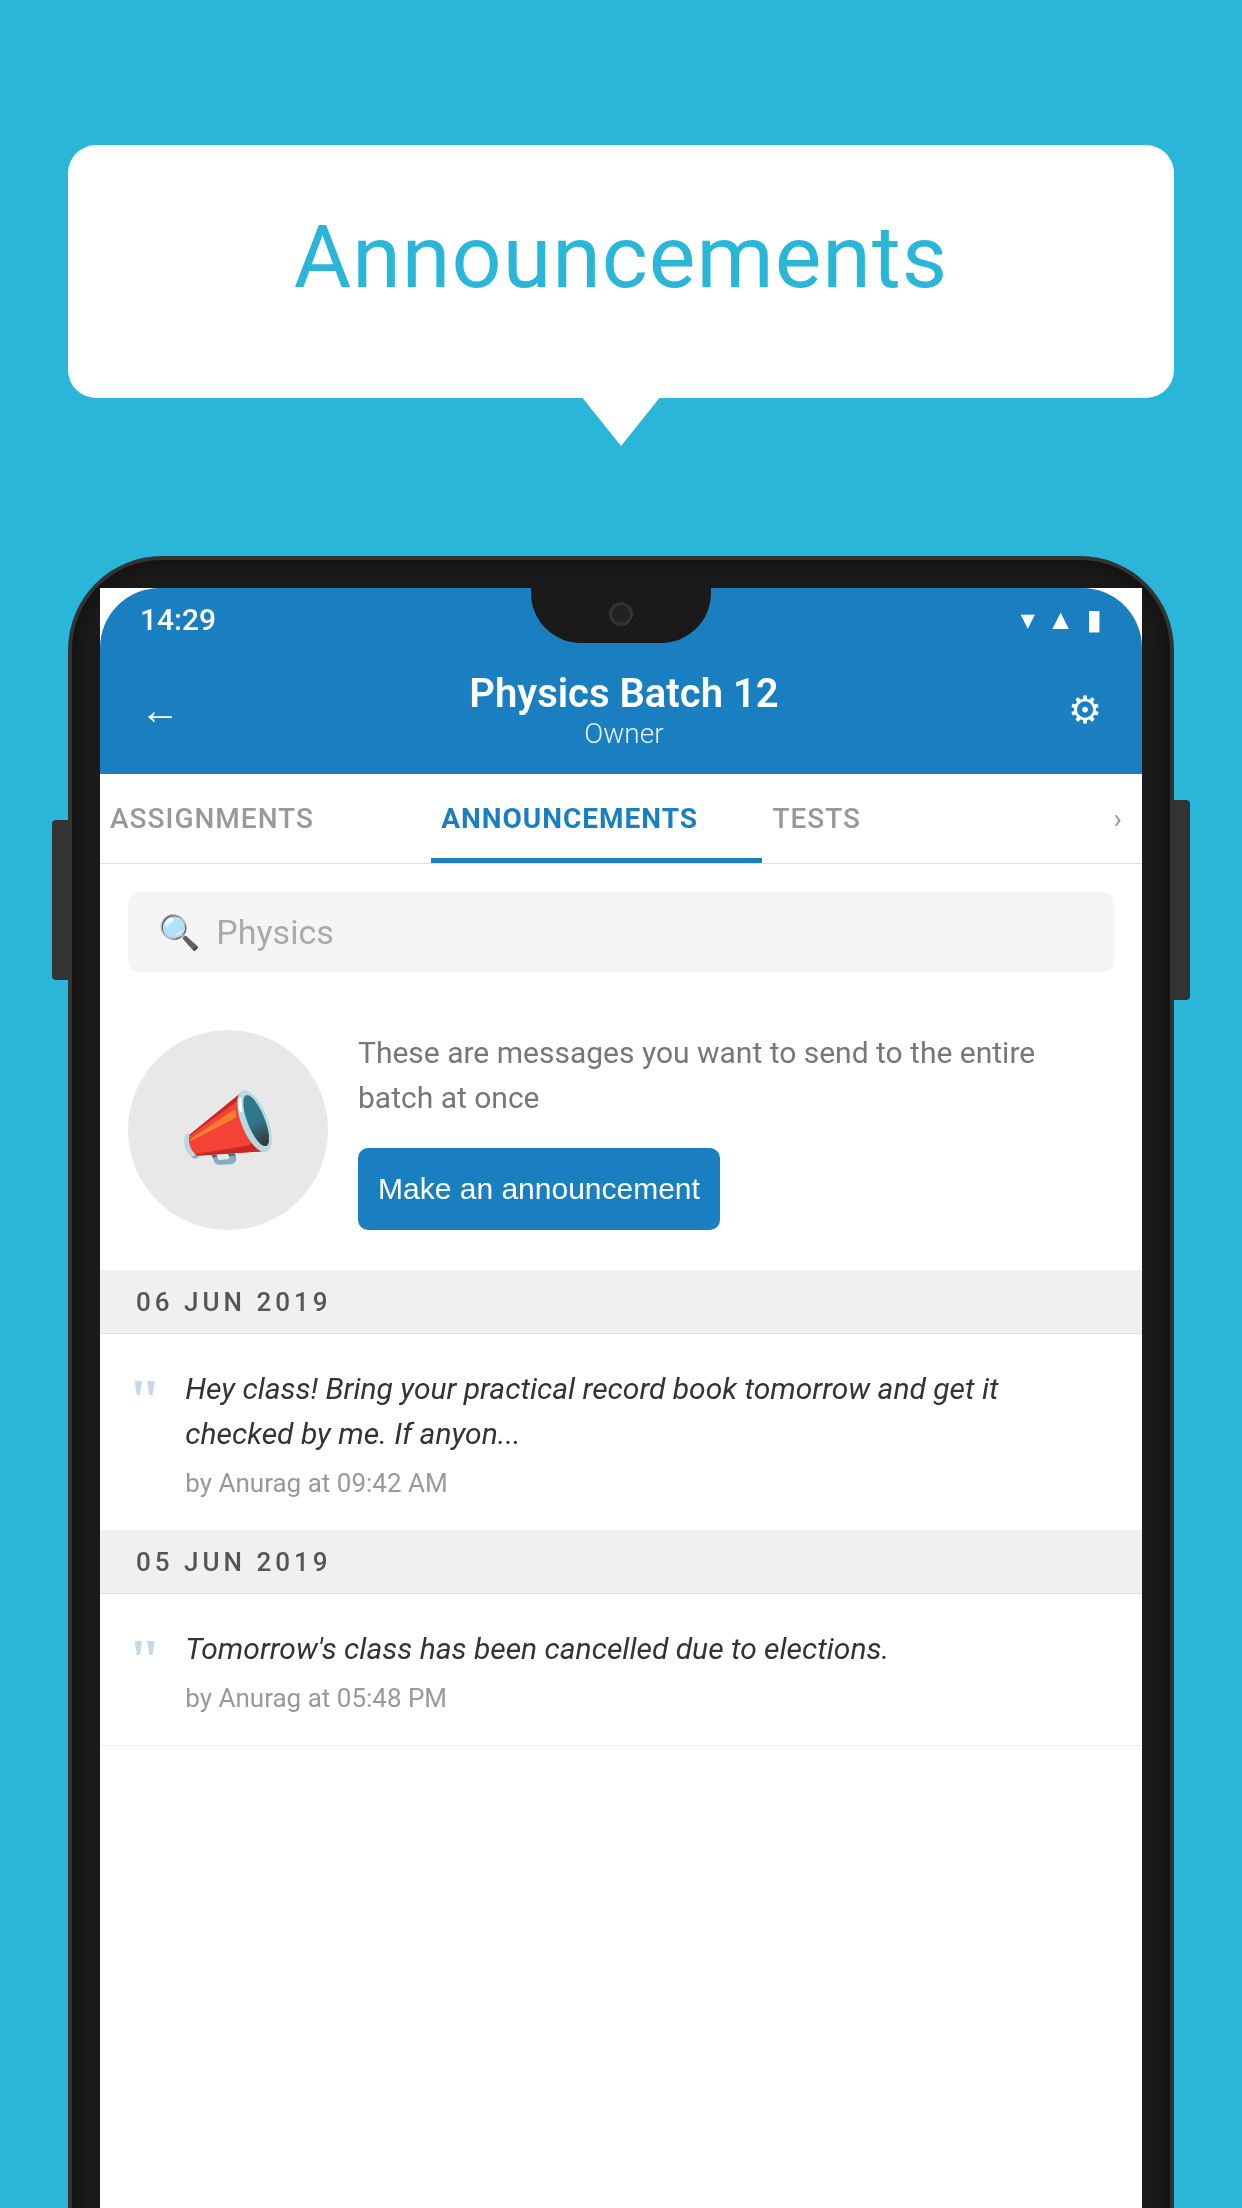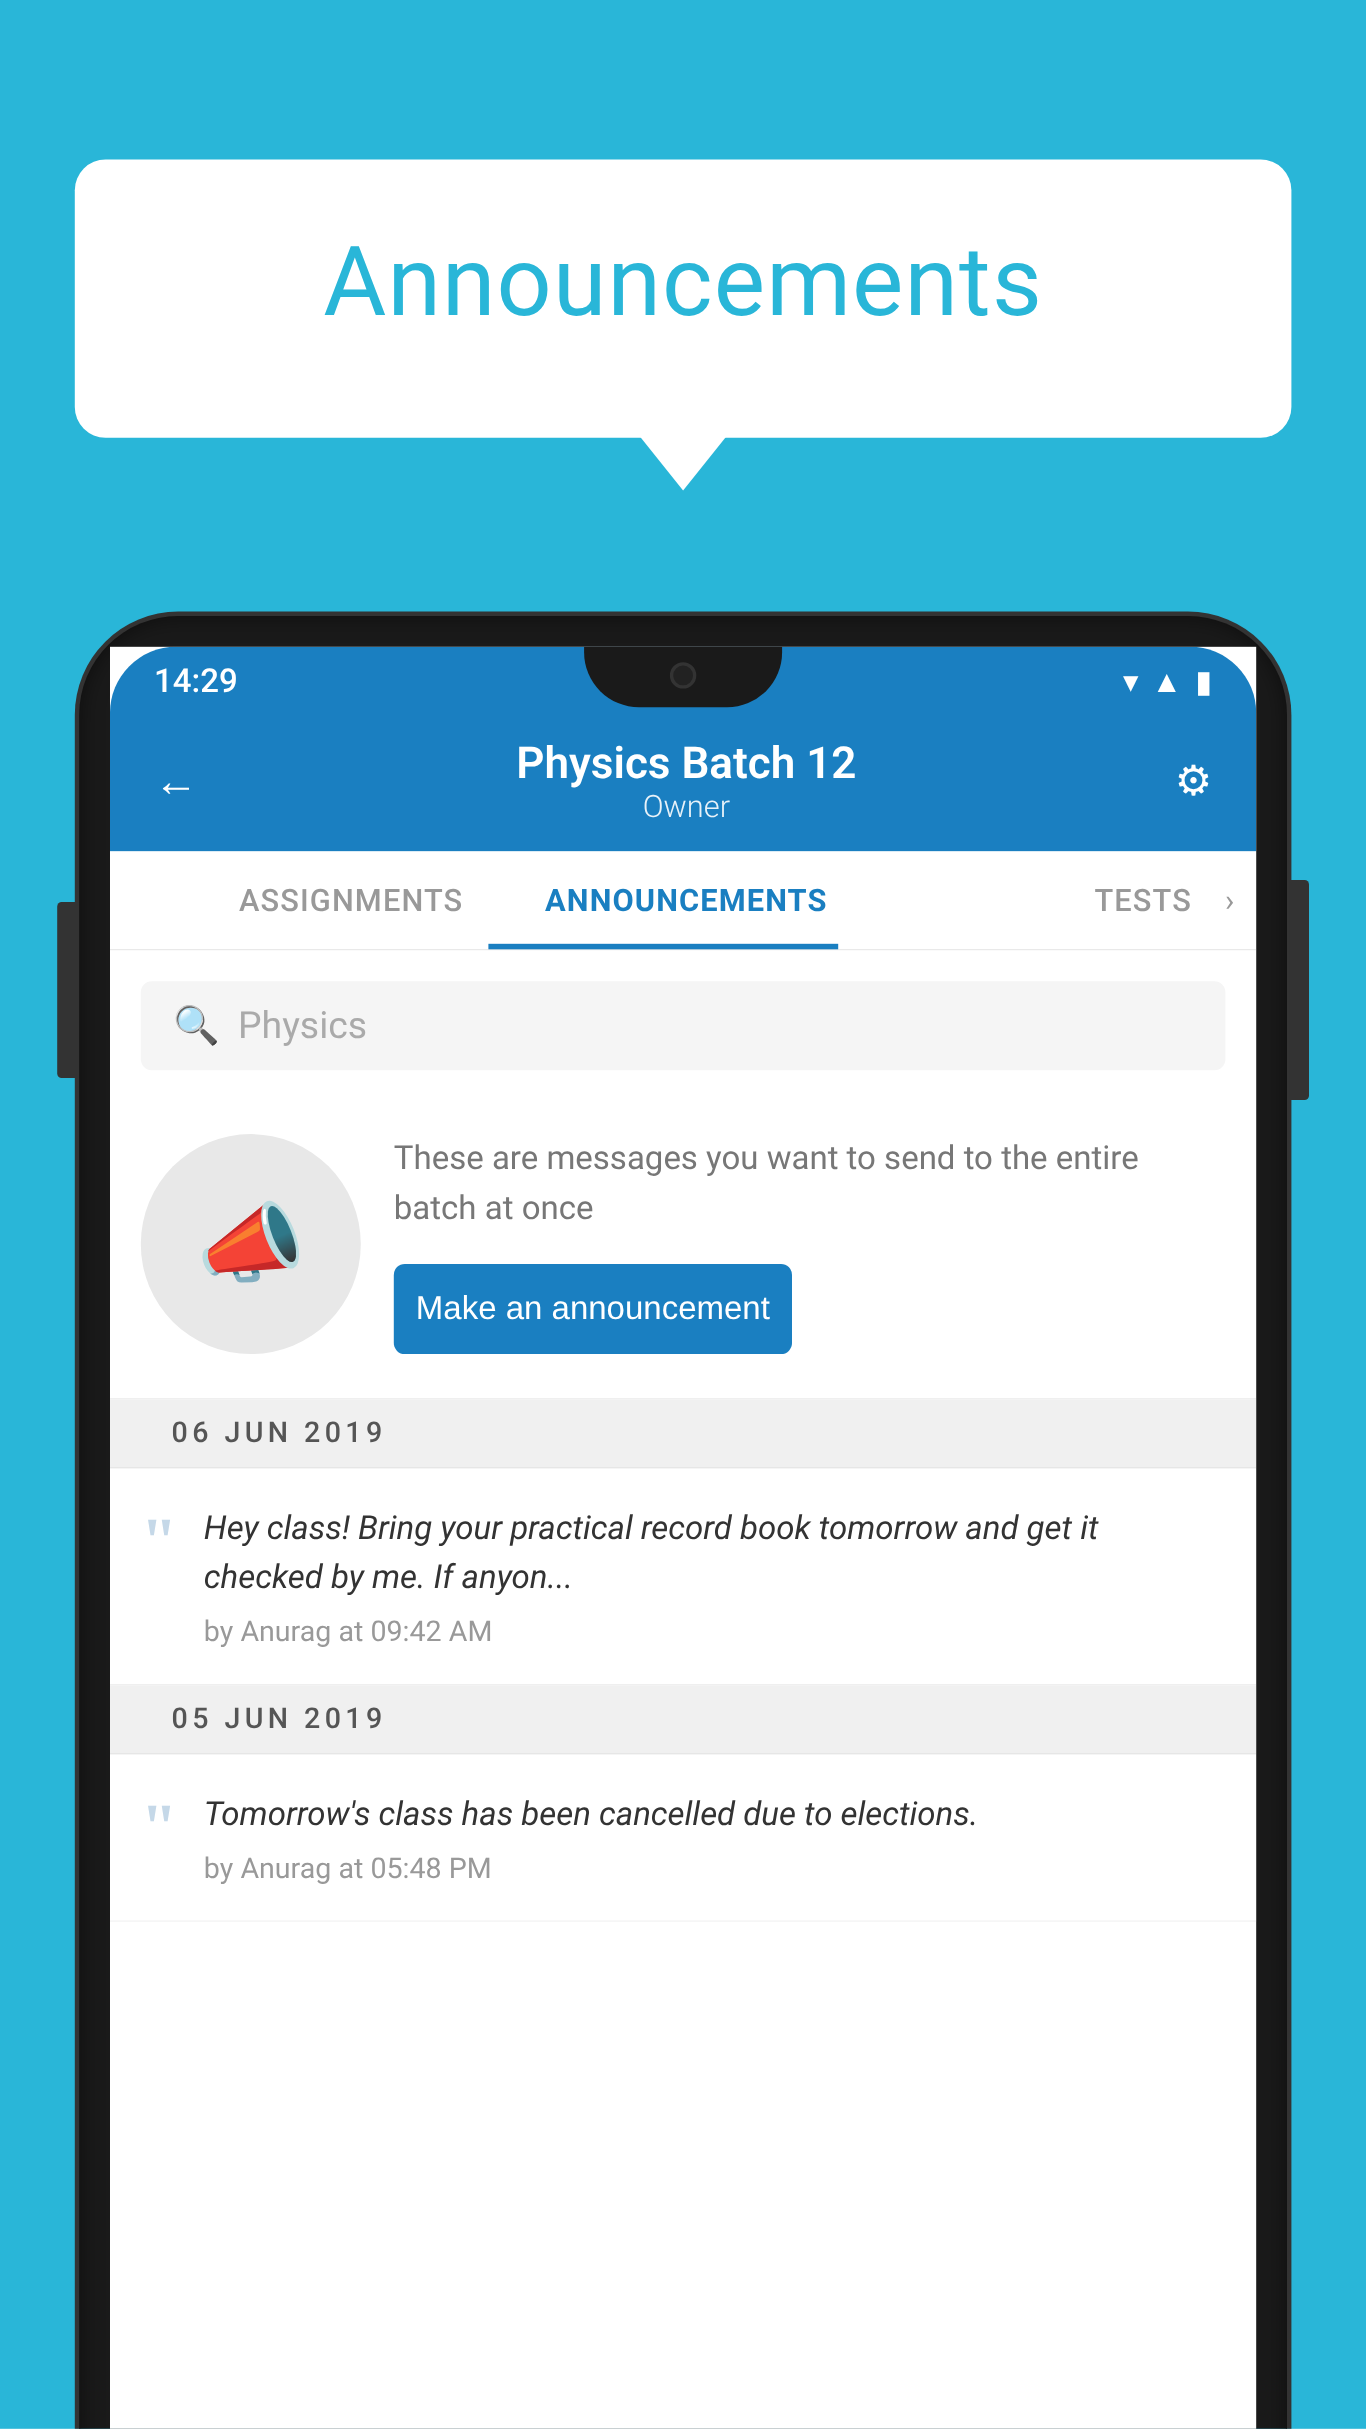--- a/index.html
+++ b/index.html
@@ -171,29 +171,28 @@
     }
 
     
     .tabs-container {
       background: white;
       display: flex;
       border-bottom: 1px solid #e0e0e0;
     }
     .tab {
       flex: 1;
-      text-align: right;
+      text-align: left;
       padding: 28px 10px;
       font-size: 28px;
       font-weight: 500;
       color: #999;
       letter-spacing: 1px;
       cursor: pointer;
       position: relative;
-      margin-left: 13px;
     }
     .tab.active {
       color: #1a7fc1;
       font-weight: 700;
     }
     .tab.active::after {
       content: '';
       position: absolute;
       bottom: 0;
       left: 0;
@@ -273,21 +272,21 @@
       padding: 24px 20px;
       font-size: 30px;
       font-weight: 500;
       cursor: pointer;
       display: inline-block;
     }
 
     
     .date-separator {
       background: #f0f0f0;
-      padding: 16px 56px;
+      padding: 16px 36px;
       font-size: 26px;
       color: #555;
       letter-spacing: 4px;
       font-weight: 500;
       border-bottom: 1px solid #e0e0e0;
     }
 
     
     .announcement-item {
       display: flex;

